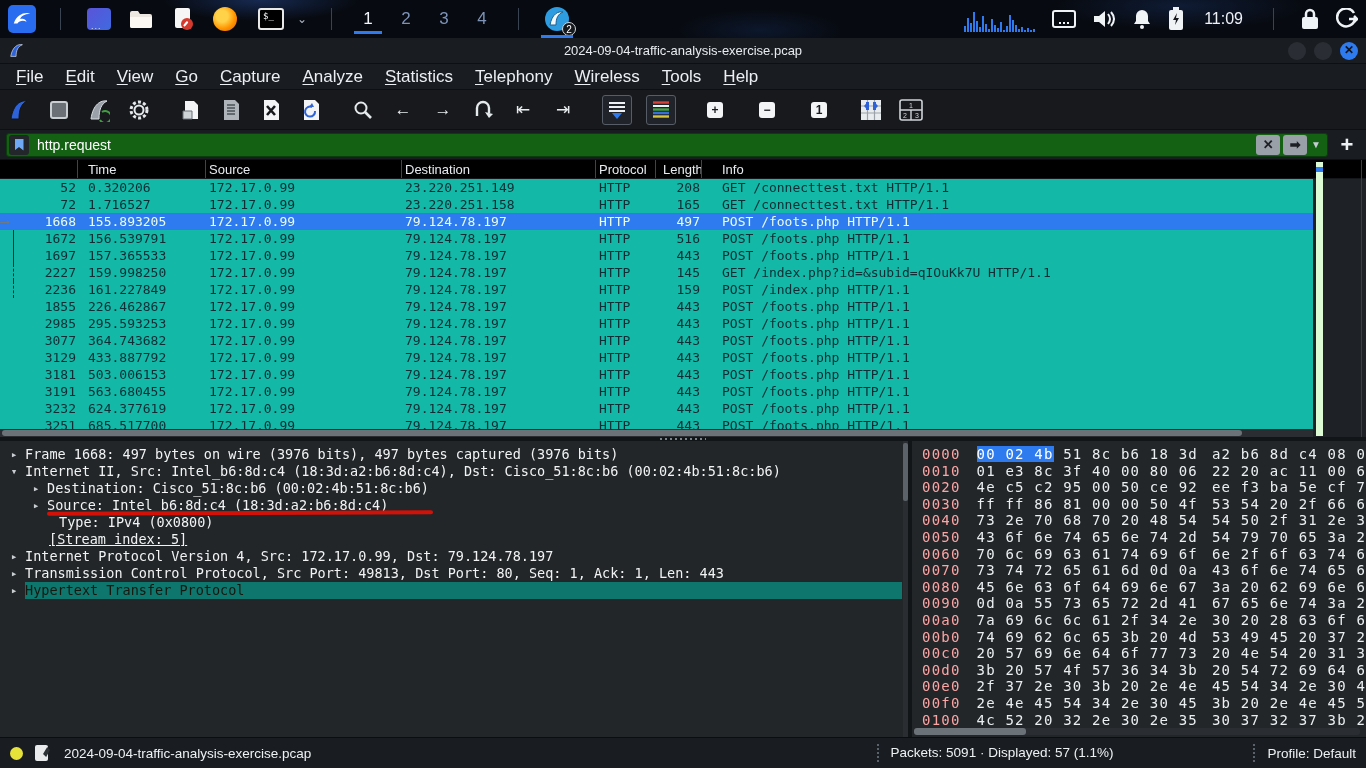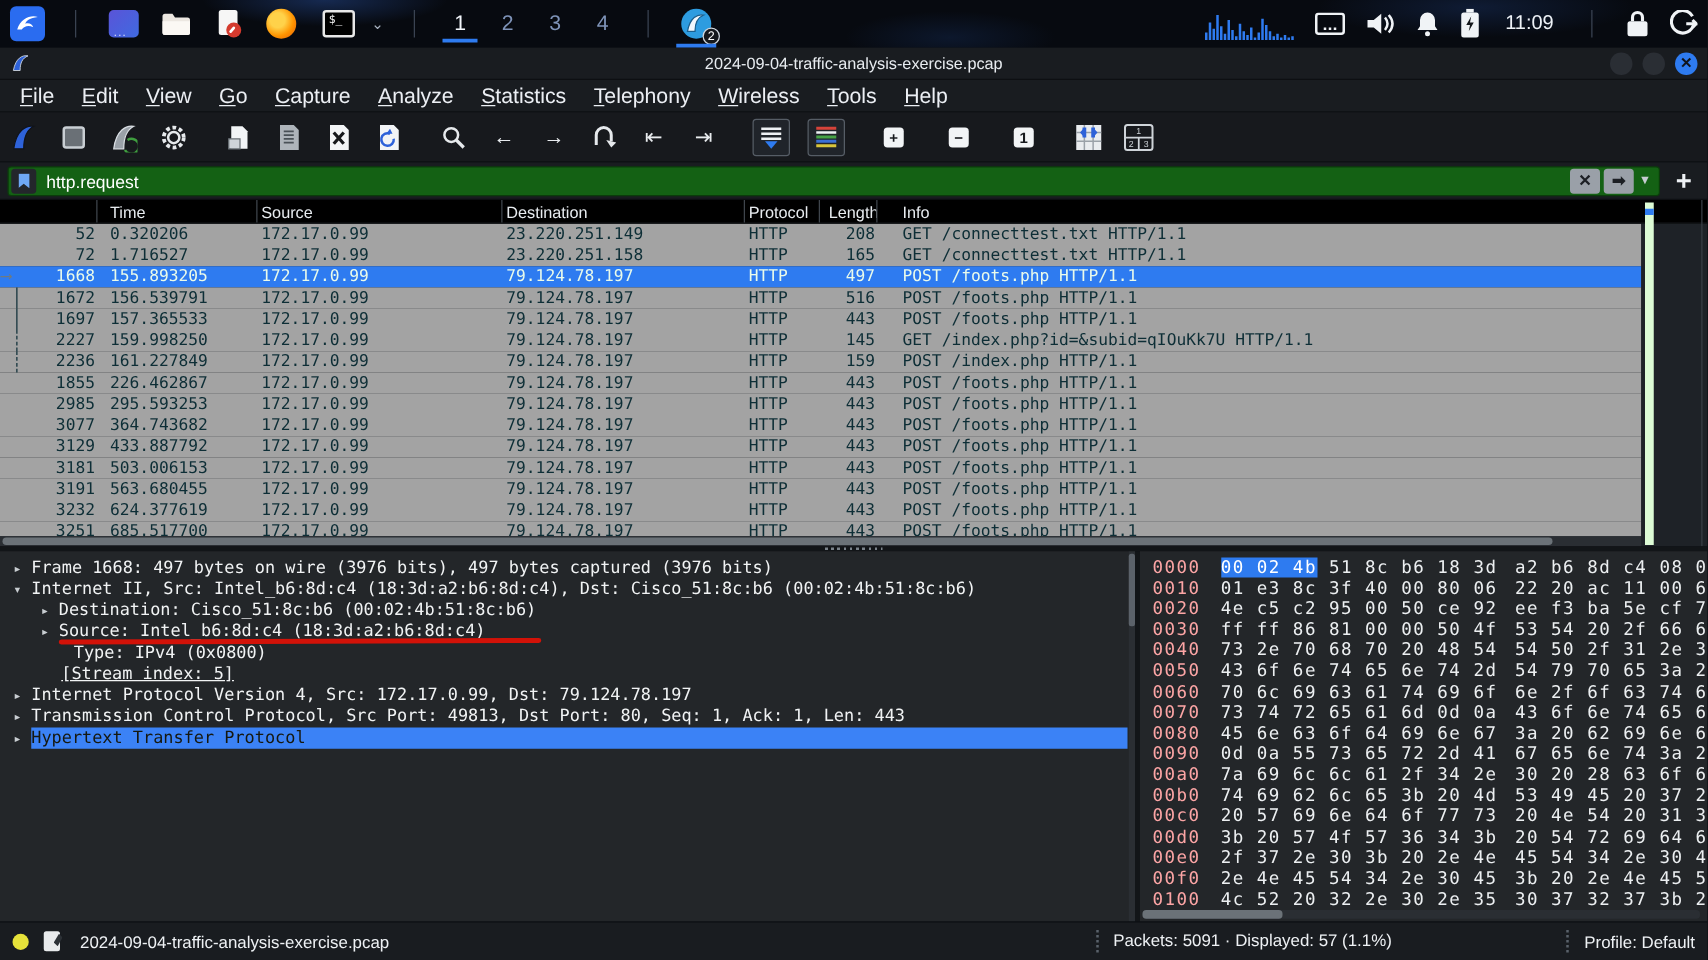--- a/index.html
+++ b/index.html
@@ -59,21 +59,21 @@
 
   
   .plist-wrap { position:relative; height:277px; background:#1e2227; }
   .phdr { height:19px; width:1366px; background:#000000; display:grid; grid-template-columns:20px 58px 128px 196px 194px 60px 46px 1fr; align-items:center; border-bottom:1px solid #14171a; }
   .hc { color:#e8ecf0; font-size:13px; white-space:nowrap; overflow:hidden; border-right:1px solid #3f454c; height:100%; line-height:19px; }
   .hc.c0 { border-right:none; }
   .hc.c1 { padding-left:8px; margin-left:-58px; grid-column:1 / 3; }
   .hc.c2 { padding-left:10px; } .hc.c3,.hc.c4,.hc.c5 { padding-left:3px; }
   .hc.c6 { padding-left:7px; } .hc.c7 { padding-left:20px; border-right:none; }
   .prows { height:250px; width:1313px; overflow:hidden; font-family:"DejaVu Sans Mono","Liberation Mono",monospace; font-size:13px; }
-  .prow { height:17px; line-height:17px; display:grid; grid-template-columns:20px 58px 128px 196px 194px 60px 46px 1fr; background:#a3a3a3; color:#0d2e36; white-space:nowrap; }
+  .prow { height:17px; line-height:17px; display:grid; grid-template-columns:20px 58px 128px 196px 194px 60px 46px 1fr; background:#14b8a6; color:#0d2e36; white-space:nowrap; }
   .prow.sel { background:#2e7bf0; color:#eafbea; }
   .pc { overflow:hidden; }
   .pc.no { text-align:right; padding-right:2px; }
   .pc.time { padding-left:10px; } .pc.src,.pc.dst,.pc.proto { padding-left:3px; }
   .pc.len { text-align:right; padding-right:2px; }
   .pc.info { padding-left:20px; }
   .gut { position:relative; }
   .gut .mk-arrow { position:absolute; left:1px; top:0; color:#6f7a80; font-size:13px; }
   .gut.mk-line:after, .gut.mk-dash:after { content:""; position:absolute; left:13px; top:0; bottom:0; border-left:1px solid #10313a; }
   .gut.mk-dash:after { border-left-style:dashed; }
@@ -87,21 +87,21 @@
   .hsplitter .dots { position:absolute; left:660px; top:1px; width:46px; height:2px;
       background-image:repeating-linear-gradient(90deg,#7b838b 0 2px,transparent 2px 5px); }
 
   
   .bottom { display:flex; height:296px; }
   .details { position:relative; width:908px; background:#232629; padding-top:5px; overflow:hidden;
       font-family:"DejaVu Sans Mono","Liberation Mono",monospace; font-size:13.5px; color:#f1f3f4; }
   .drow { position:relative; height:17px; line-height:17px; display:flex; white-space:nowrap; }
   .drow .arrow { width:12px; text-align:center; color:#c8cdd1; font-size:11px; flex:none; }
   .drow .dtext { margin-left:5px; }
-  .drow.hl .dtext { background:#3b82f6; color:#16180f; flex:1; margin-right:6px; }
+  .drow.hl .dtext { background:#0f766e; color:#16180f; flex:1; margin-right:6px; }
   .redline { position:absolute; left:47px; top:14px; width:386px; height:4px; background:#d21208; border-radius:2px; transform:rotate(-0.2deg); }
   .det-vscroll { position:absolute; right:0; top:0; width:5px; height:100%; background:#2a2e33; }
   .det-vscroll .thumb { position:absolute; top:2px; left:0; width:5px; height:58px; background:#5b626a; border-radius:2px; }
   .vsplitter { width:4px; background:#121518; }
   .hexpane { position:relative; flex:1; background:#232629; padding:5px 0 0 10px; overflow:hidden;
       font-family:"DejaVu Sans Mono","Liberation Mono",monospace; font-size:14px; letter-spacing:1.2px; }
   .hrow { height:16.6px; line-height:16.6px; white-space:nowrap; }
   .hoff { color:#fca5a5; margin-right:16px; }
   .hg1 { color:#eceff1; } .hg2 { color:#eceff1; margin-left:14px; }
   .hexsel { background:#2e7bf0; color:#fff; }

